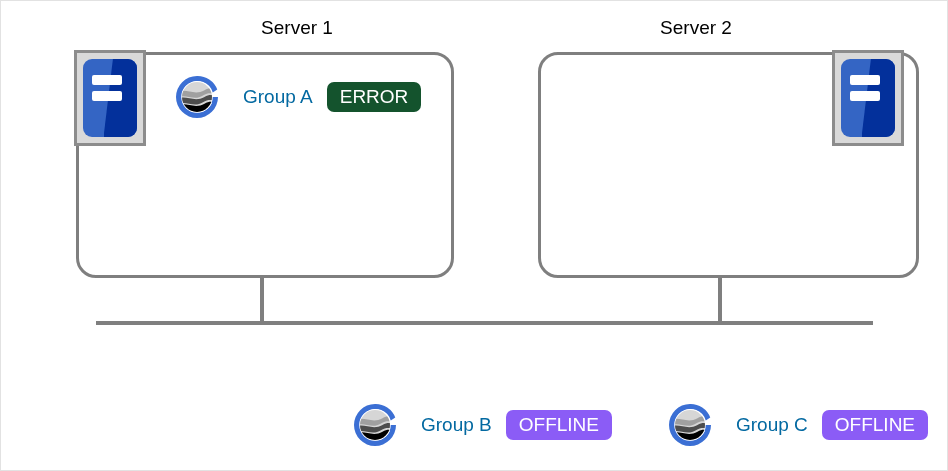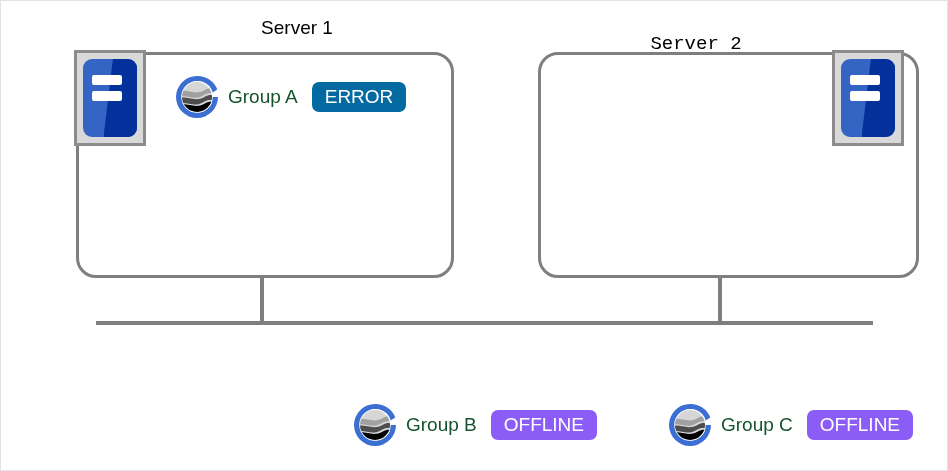--- a/index.html
+++ b/index.html
@@ -23,21 +23,21 @@
   
   .server-title {
     position: absolute;
     font-size: 19px;
     color: #000000;
     text-align: center;
     white-space: nowrap;
     letter-spacing: 0px;
   }
   #title-server-1 { left: 196px; top: 16px; width: 200px; }
-  #title-server-2 { left: 595px; top: 32px; width: 200px; font-family: Liberation Mono, monospace; }
+  #title-server-2 { left: 595px; top: 16px; width: 200px; }
 
   
   .server-box {
     position: absolute;
     border: 3px solid #7f7f7f;
     border-radius: 20px;
     background: #ffffff;
     box-sizing: border-box;
   }
   #server-box-1 { left: 75px;  top: 51px; width: 378px; height: 226px; }
@@ -100,35 +100,35 @@
   #group-row-c { left: 665px; top: 400px; justify-content: space-between; }
 
   .group-logo {
     width: 48px;
     height: 48px;
     flex: 0 0 48px;
     display: block;
   }
   .group-label {
     font-size: 19px;
-    color: #14532d;
-    margin-left: 7px;
+    color: #0369a1;
+    margin-left: 22px;
     margin-right: 14px;
   }
 
   
   .status-badge {
     font-size: 19px;
     color: #ffffff;
     border-radius: 7px;
     padding: 5px 13px 6px 13px;
     line-height: 1;
     display: inline-block;
   }
-  .status-error   { background: #0369a1; }
+  .status-error   { background: #14532d; }
   .status-offline { background: #8b5cf6; }
 
   
   .bus-line {
     position: absolute;
     background: #7f7f7f;
   }
   #bus-bar     { left: 95px;  top: 320px; width: 777px; height: 4px; }
   #bus-drop-1  { left: 259px; top: 275px; width: 4px;   height: 46px; }
   #bus-drop-2  { left: 717px; top: 275px; width: 4px;   height: 46px; }

